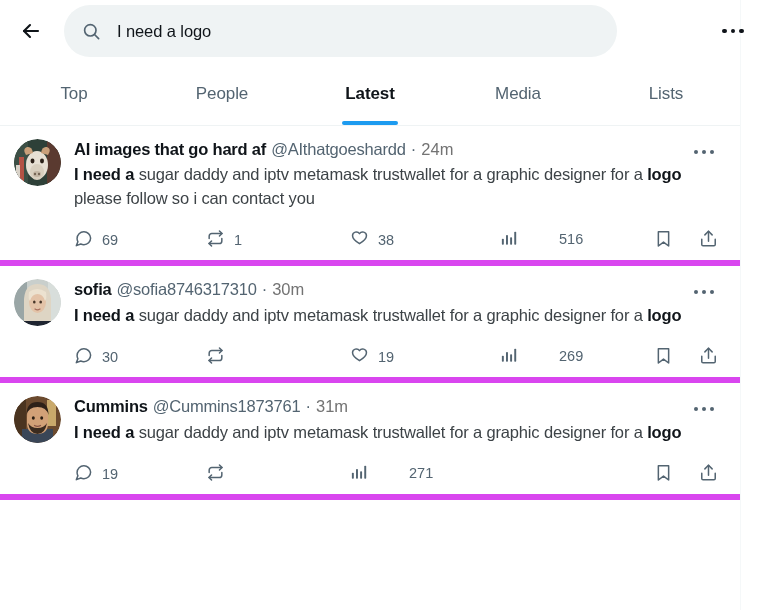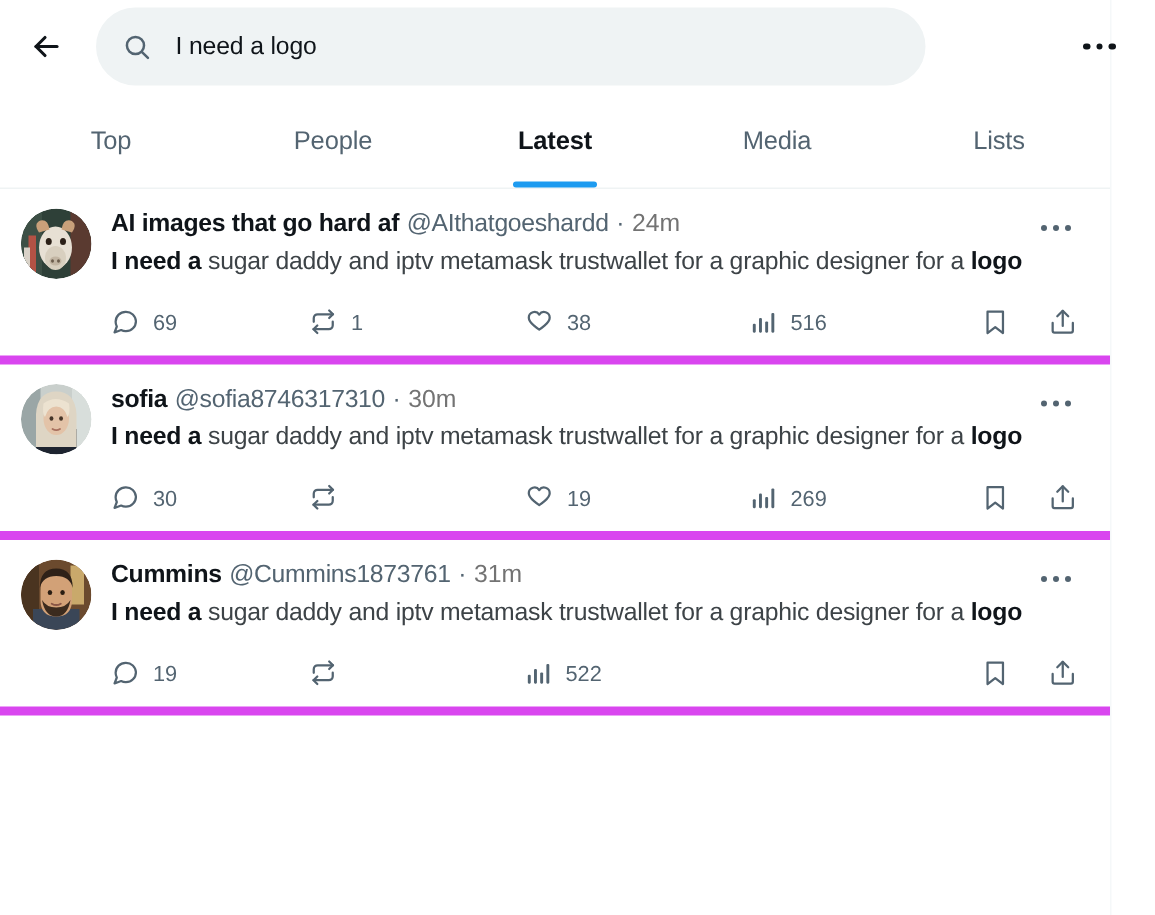--- a/index.html
+++ b/index.html
@@ -163,21 +163,21 @@
   .action {
     display: flex;
     align-items: flex-end;
     cursor: pointer;
     color: #536471;
   }
   .action .cnt { margin-left: 9px; font-size: 14.5px; color: #536471; }
   .a-reply  { width: 132px; }
   .a-retweet{ width: 144px; }
   .a-like   { width: 150px; }
-  .a-views  { width: 150px; }
+  .a-views  { width: 150px; gap: 32px; }
   .a-bookmark { margin-left: auto; margin-right: 26px; }
   .a-share  { margin-right: 6px; }
 
   svg { display: block; }
 </style>
 </head>
 <body>
 
 <div class="app">
 
@@ -262,20 +262,21 @@
     <div class="body">
       <div class="meta">
         <span class="name">AI images that go hard af</span>
         <span class="handle">@AIthatgoeshardd</span>
         <span class="sep-dot">·</span>
         <span class="time">24m</span>
       </div>
 
       <div class="text">
         <b>I need a</b><span> sugar daddy and iptv metamask trustwallet for a graphic designer for a </span><b>logo</b>
+        <span class="extra">please follow so i can contact you</span>
       </div>
 
       <div class="actions">
         <div class="action a-reply">
           <span>
             <svg width="19" height="19" viewBox="0 0 24 24" fill="none" stroke="#536471" stroke-width="1.9" stroke-linecap="round" stroke-linejoin="round">
               <path d="M21 11.5a8.4 8.4 0 0 1-8.5 8.4 9 9 0 0 1-4-.9L3 21l1.9-5a8.2 8.2 0 0 1-1-4 8.4 8.4 0 0 1 8.6-8.4 8.4 8.4 0 0 1 8.5 8z"></path>
             </svg>
           </span>
           <span class="cnt">69</span>
@@ -510,21 +511,21 @@
 
         <div class="action a-views">
           <span>
             <svg width="18" height="18" viewBox="0 0 24 24" fill="#536471">
               <rect x="2.5" y="13" width="2.6" height="8" rx="1"></rect>
               <rect x="8" y="8" width="2.6" height="13" rx="1"></rect>
               <rect x="13.5" y="11" width="2.6" height="10" rx="1"></rect>
               <rect x="19" y="3.5" width="2.6" height="17.5" rx="1"></rect>
             </svg>
           </span>
-          <span class="cnt">522</span>
+          <span class="cnt">271</span>
         </div>
 
         <div class="action a-bookmark">
           <span>
             <svg width="19" height="19" viewBox="0 0 24 24" fill="none" stroke="#536471" stroke-width="1.9" stroke-linecap="round" stroke-linejoin="round">
               <path d="M5.5 3.5h13v18l-6.5-5-6.5 5z"></path>
             </svg>
           </span>
         </div>
 

